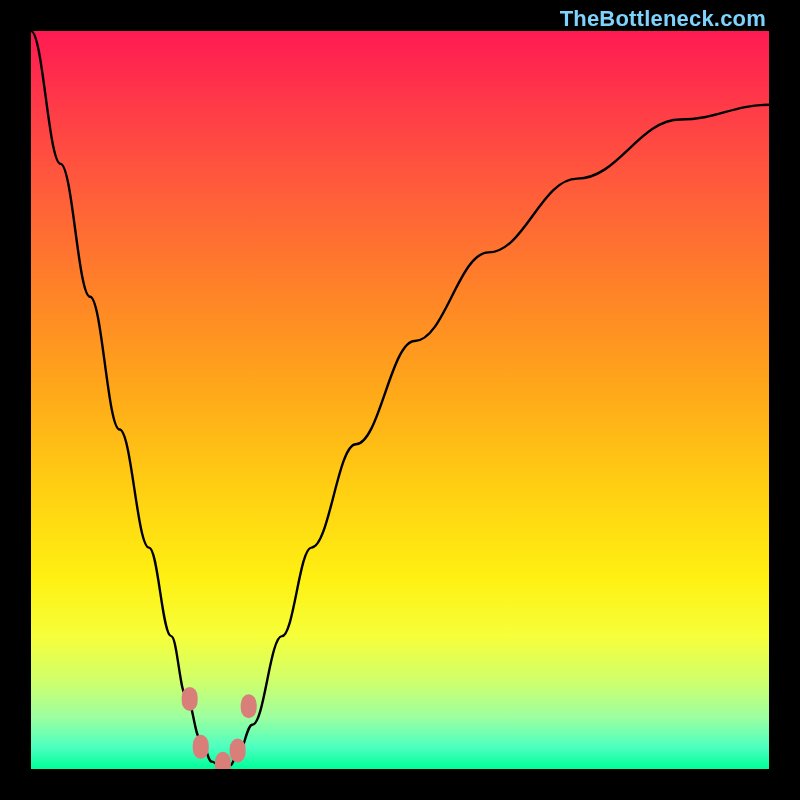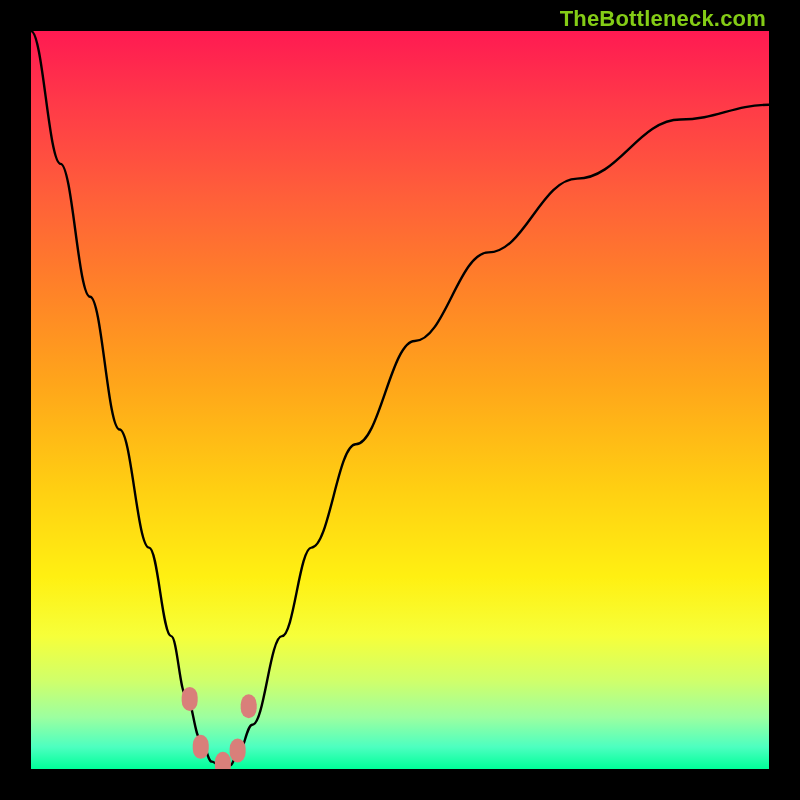--- a/index.html
+++ b/index.html
@@ -37,21 +37,21 @@
       #00ff99 100%
     );
     overflow: hidden;
   }
   .watermark {
     position: absolute;
     top: 6px;
     right: 34px;
     font-family: Arial, Helvetica, sans-serif;
     font-size: 22px;
-    color: #84cc16;
+    color: #7dd3fc;
     font-weight: 600;
     letter-spacing: 0.2px;
   }
 </style>
 </head>
 <body>
 
 <div class="outer">
   <div class="watermark">TheBottleneck.com</div>
   <div class="plot-area">

